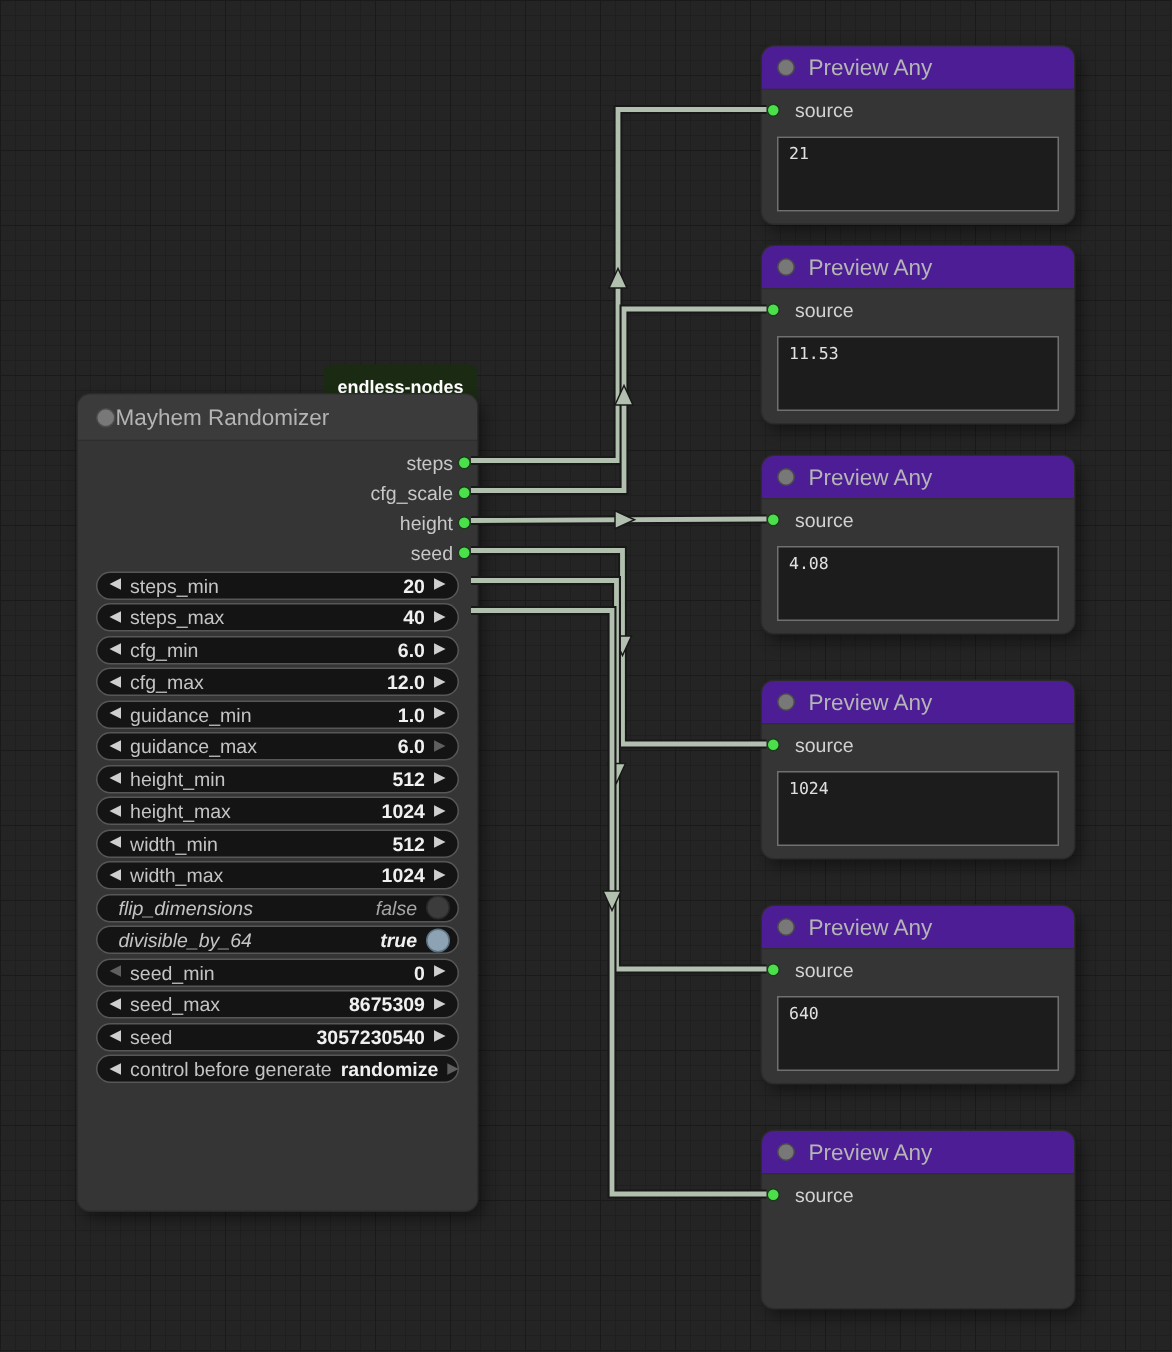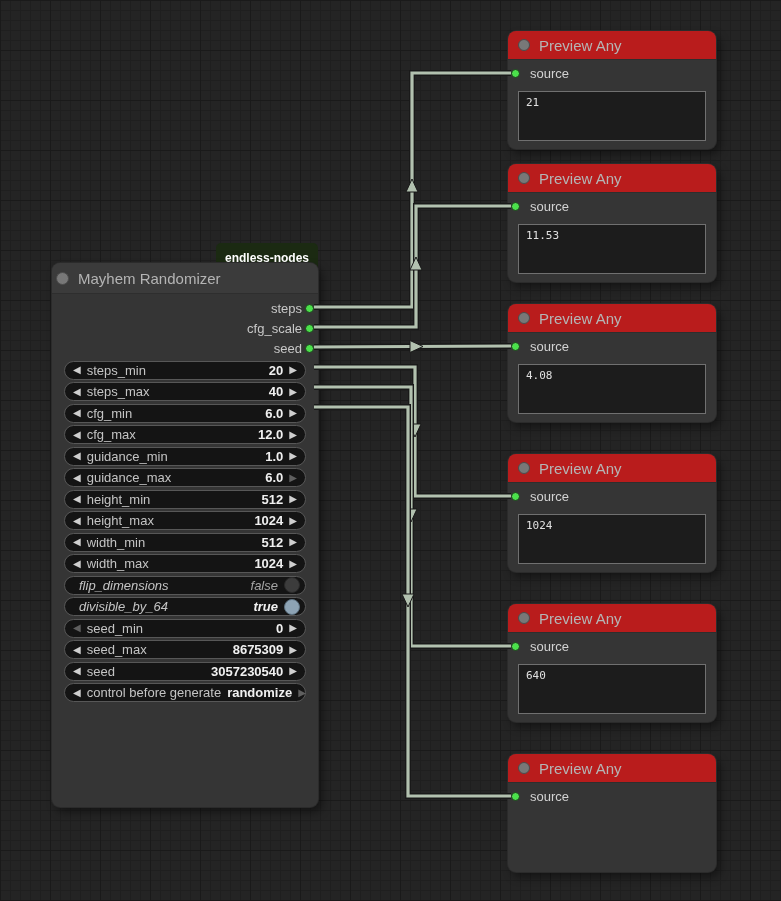--- a/index.html
+++ b/index.html
@@ -13,21 +13,21 @@
       linear-gradient(to right,#1f1f1f 1px,transparent 1px),
       linear-gradient(to bottom,#1f1f1f 1px,transparent 1px);
     background-size:50px 50px,50px 50px,10px 10px,10px 10px;
   }
   .node{
     position:absolute;background:#353535;border-radius:8px;
     box-shadow:0 0 0 1px #2b2b2b,4px 5px 10px rgba(0,0,0,.45);
   }
   .nhead{
     height:30px;background:#3b3b3b;border-radius:8px 8px 0 0;
-    display:flex;align-items:center;gap:9px;padding:0 4px;
+    display:flex;align-items:center;padding:0 12px;
     border-bottom:1px solid #2e2e2e;
   }
   .hdot{width:11px;height:11px;border-radius:50%;background:#787878;border:1px solid #4c4c4c;flex:0 0 auto;}
   .ntitle{color:#b4b4b4;font-size:15px;white-space:nowrap;}
 
   
   #rand{left:52px;top:263px;width:266px;height:544px;}
   .orow{position:relative;height:20px;display:flex;align-items:center;justify-content:flex-end;padding-right:16px;}
   .olabel{color:#c8c8c8;font-size:13px;}
   .odot{position:absolute;right:4px;top:50%;margin-top:-4.5px;width:9px;height:9px;border-radius:50%;background:#4be04b;border:1px solid #1d3a1d;box-sizing:border-box;}
@@ -49,21 +49,21 @@
   .tdot.off{background:#3c3c3c;border:1px solid #2a2a2a;}
 
   
   #badge{
     position:absolute;top:243px;right:463px;background:#1b2a12;color:#ffffff;
     font-size:12px;font-weight:700;padding:8px 9px;border-radius:5px;white-space:nowrap;
   }
 
   
   .pnode{left:508px;width:208px;height:118px;}
-  .phead{height:28px;background:#b91c1c;border-radius:8px 8px 0 0;display:flex;align-items:center;gap:9px;padding:0 10px;border-bottom:1px solid #2e2e2e;}
+  .phead{height:28px;background:#4c1d95;border-radius:8px 8px 0 0;display:flex;align-items:center;gap:9px;padding:0 10px;border-bottom:1px solid #2e2e2e;}
   .phead .hdot{width:10px;height:10px;}
   .ptitle{color:#b5b5b5;font-size:15px;}
   .prow{position:relative;height:27px;display:flex;align-items:center;padding-left:22px;color:#d2d2d2;font-size:13px;}
   .pdot{position:absolute;left:3px;top:50%;margin-top:-4.5px;width:9px;height:9px;border-radius:50%;background:#4be04b;border:1px solid #1d3a1d;box-sizing:border-box;}
   .parea{
     margin:4px 10px 12px 10px;height:50px;background:#1c1c1c;border:1px solid #707070;
     box-sizing:border-box;color:#e0e0e0;font-family:"DejaVu Sans Mono",monospace;
     font-size:11px;padding:4px 7px;overflow:hidden;
   }
 
@@ -88,20 +88,24 @@
     <div class="outs">
       <div class="orow">
           <span class="olabel">steps</span>
           <span class="odot"></span>
         </div>
       <div class="orow">
           <span class="olabel">cfg_scale</span>
           <span class="odot"></span>
         </div>
       <div class="orow">
+          <span class="olabel">height</span>
+          <span class="odot"></span>
+        </div>
+      <div class="orow">
           <span class="olabel">seed</span>
           <span class="odot"></span>
         </div>
     </div>
     <div class="widgets">
       <div class="widget">
           <span class="arr">◀</span>
           <span class="wlabel">steps_min</span>
           <span class="wvalue">20</span>
           <span class="arr">▶</span>

